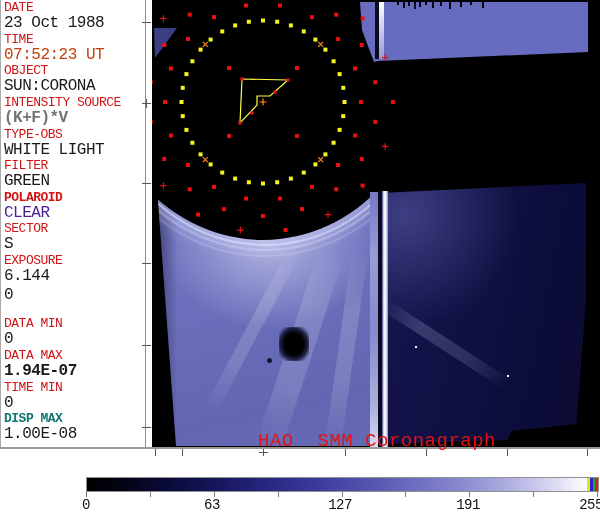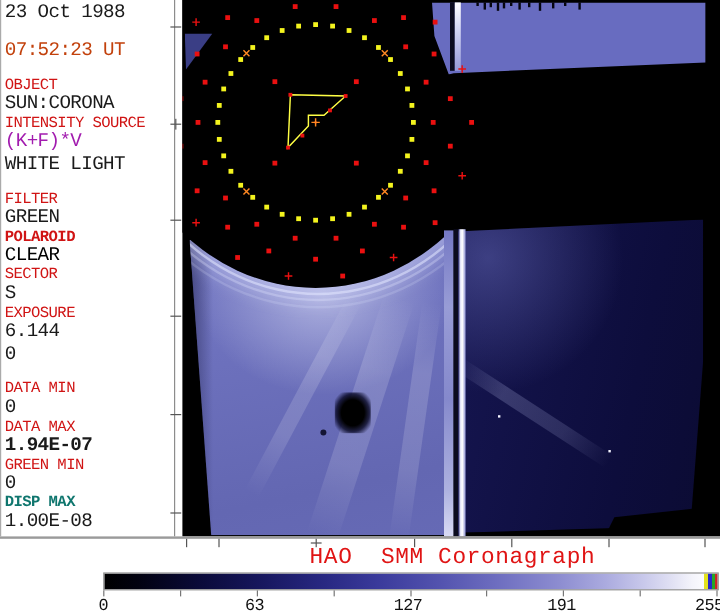--- a/index.html
+++ b/index.html
@@ -54,21 +54,21 @@
   #blob{left:127px;top:327px;width:30px;height:34px;
      background:radial-gradient(ellipse at center,#000 45%,rgba(0,0,25,0.75) 65%,rgba(0,0,25,0) 85%);}
   #blob2{left:115px;top:358px;width:5px;height:5px;border-radius:50%;background:rgba(0,0,20,0.8);}
   .speck{width:2px;height:2px;background:#f5f5ff;}
   .artifact{top:2px;width:1.5px;background:#05050f;}
   #overlay-svg{left:0;top:0;}
   
   #bottomline{position:absolute;left:0;top:447px;width:600px;height:2px;background:#9a9a9a;}
   .tick{position:absolute;background:#555;}
   
-  #title{position:absolute;left:377px;top:453px;transform:translateX(-50%);
+  #title{position:absolute;left:377px;top:430px;transform:translateX(-50%);
          font-size:19px;letter-spacing:0.5px;color:#e01414;white-space:pre;}
   #colorbar{position:absolute;left:86px;top:477px;width:511px;height:13px;
      border:1px solid #909090;
      background:linear-gradient(90deg,
        #000000 0px,#020210 28px,#0a0a38 78px,#16165c 128px,#26267f 178px,#3a3a9b 228px,
        #5252ae 278px,#6e6ec0 328px,#8c8cd0 378px,#ababdf 418px,#c9c9eb 450px,#e2e2f4 474px,
        #f4f4fb 490px,#fbfbfe 500px,
        #e2e21e 500px,#e2e21e 503px,#2626cc 503px,#2626cc 506px,
        #26a626 506px,#26a626 508.5px,#cc2626 508.5px,#cc2626 511px);}
   .cbtick{position:absolute;top:492px;width:1px;height:5px;background:#777;}
@@ -76,43 +76,46 @@
            font-size:14px;color:#111;letter-spacing:-0.5px;}
 </style>
 </head>
 <body>
 
 <div id="app">
 
   <div id="sidebar">
     <div>
         <div class="field">
+          <div class="flabel" style="color: rgb(208, 20, 20);">DATE</div>
           <div class="fvalue" style="color: rgb(26, 26, 26);">23 Oct 1988</div>
         </div>
         <div class="field">
+          <div class="flabel" style="color: rgb(208, 20, 20);">TIME</div>
           <div class="fvalue" style="color: #c2410c;">07:52:23 UT</div>
         </div>
         <div class="field">
           <div class="flabel" style="color: rgb(208, 20, 20);">OBJECT</div>
           <div class="fvalue" style="color: rgb(26, 26, 26);">SUN:CORONA</div>
         </div>
         <div class="field">
           <div class="flabel" style="color: rgb(208, 20, 20);">INTENSITY SOURCE</div>
-          <div class="fvalue" style="color: #a21caf;">(K+F)*V</div>
-        </div>
-        <div class="field">
+          <div class="fvalue" style="color: #737373; font-weight: bold;">(K+F)*V</div>
+        </div>
+        <div class="field">
+          <div class="flabel" style="color: rgb(208, 20, 20);">TYPE-OBS</div>
           <div class="fvalue" style="color: rgb(26, 26, 26);">WHITE LIGHT</div>
         </div>
         <div class="field">
           <div class="flabel" style="color: rgb(208, 20, 20);">FILTER</div>
           <div class="fvalue" style="color: rgb(26, 26, 26);">GREEN</div>
         </div>
         <div class="field">
           <div class="flabel" style="color: rgb(208, 20, 20); font-weight: bold;">POLAROID</div>
-          <div class="fvalue" style="color: #000000;">CLEAR</div>
+          <div class="fvalue" style="color: #4c1d95;">CLEAR</div>
         </div>
         <div class="field">
           <div class="flabel" style="color: rgb(208, 20, 20);">SECTOR</div>
           <div class="fvalue" style="color: rgb(26, 26, 26);">S</div>
         </div>
         <div class="field">
           <div class="flabel" style="color: rgb(208, 20, 20);">EXPOSURE</div>
           <div class="fvalue" style="color: rgb(26, 26, 26);">6.144</div>
         </div>
         <div class="field">
@@ -120,21 +123,21 @@
         </div>
         <div class="field">
           <div class="flabel" style="color: rgb(208, 20, 20);">DATA MIN</div>
           <div class="fvalue" style="color: rgb(26, 26, 26);">0</div>
         </div>
         <div class="field">
           <div class="flabel" style="color: rgb(208, 20, 20);">DATA MAX</div>
           <div class="fvalue" style="color: rgb(26, 26, 26); font-weight: bold;">1.94E-07</div>
         </div>
         <div class="field">
-          <div class="flabel" style="color: rgb(208, 20, 20);">GREEN MIN</div>
+          <div class="flabel" style="color: rgb(208, 20, 20);">TIME MIN</div>
           <div class="fvalue" style="color: rgb(26, 26, 26);">0</div>
         </div>
         <div class="field">
           <div class="flabel" style="color: #0f766e; font-weight: bold;">DISP MAX</div>
           <div class="fvalue" style="color: rgb(26, 26, 26);">1.00E-08</div>
         </div>
       </div>
   </div>
 
   <div id="imgarea">

